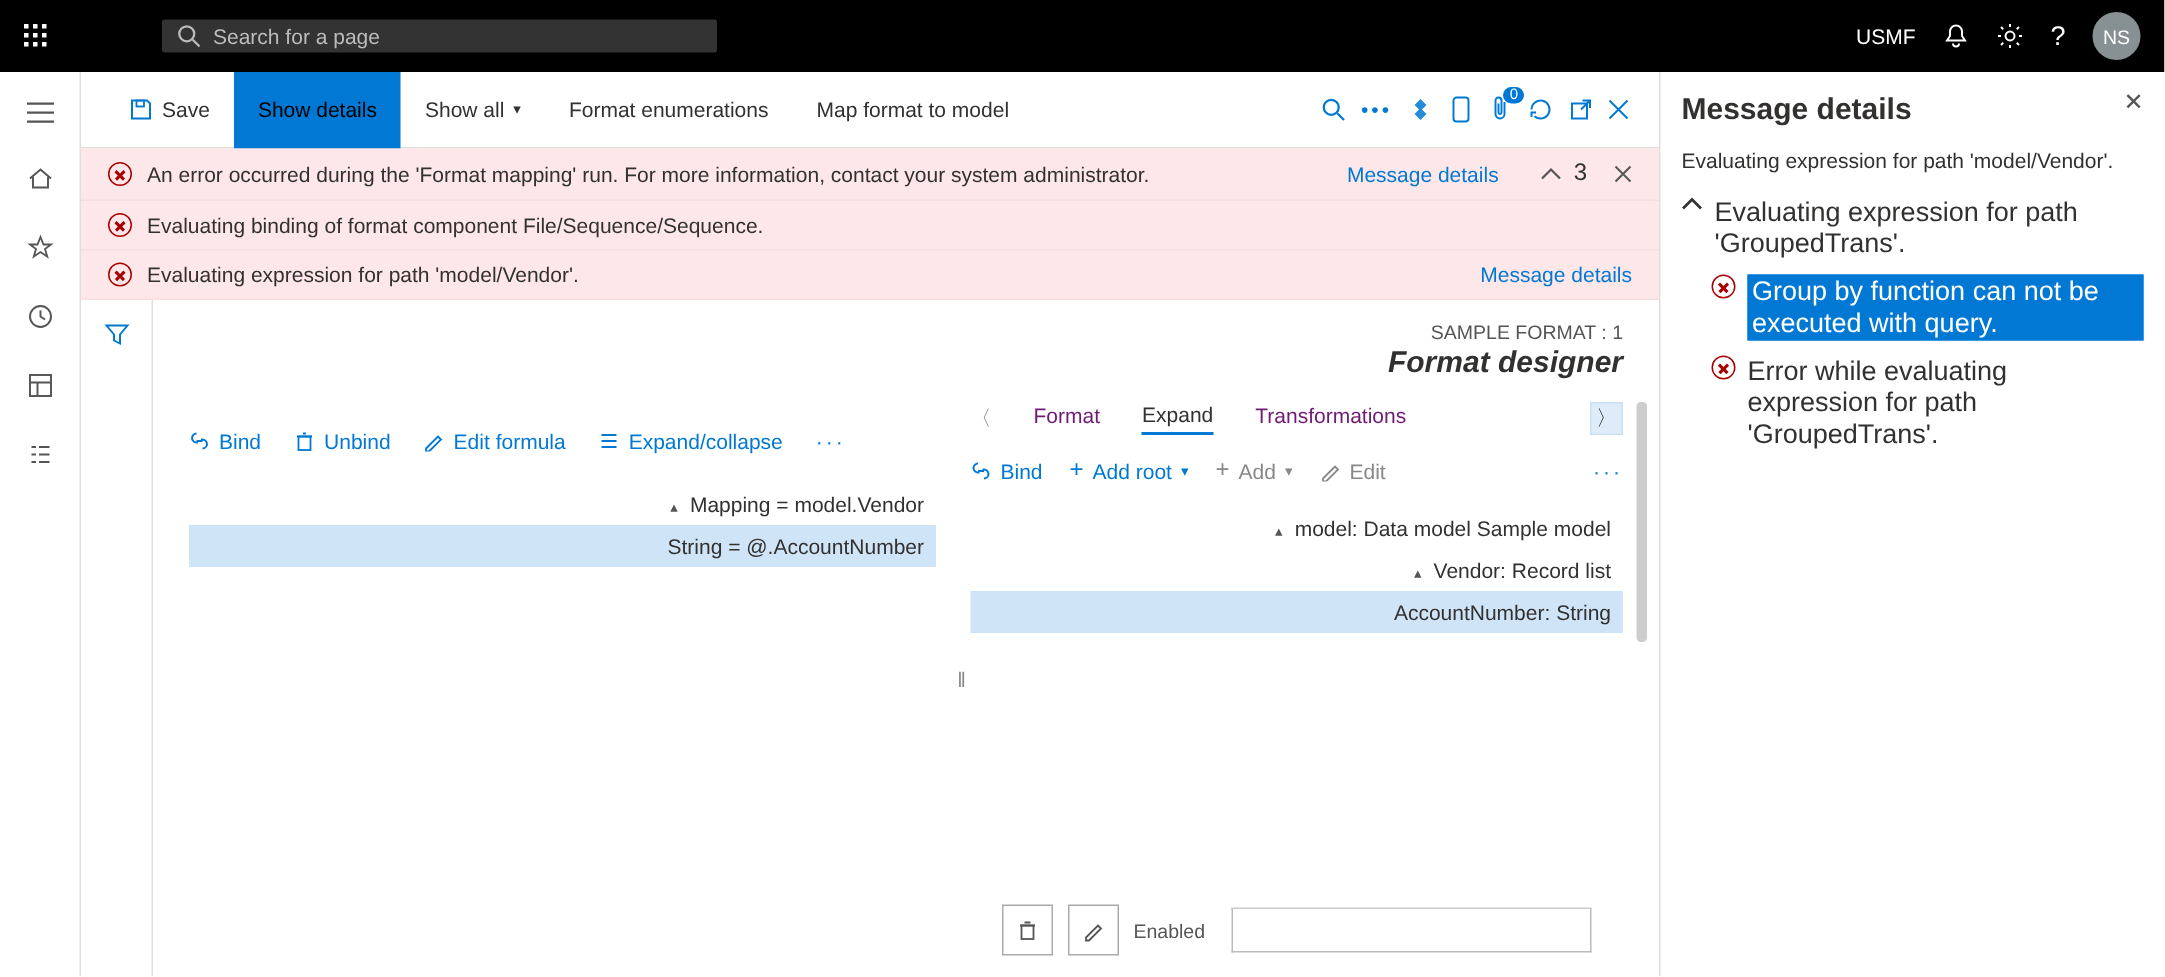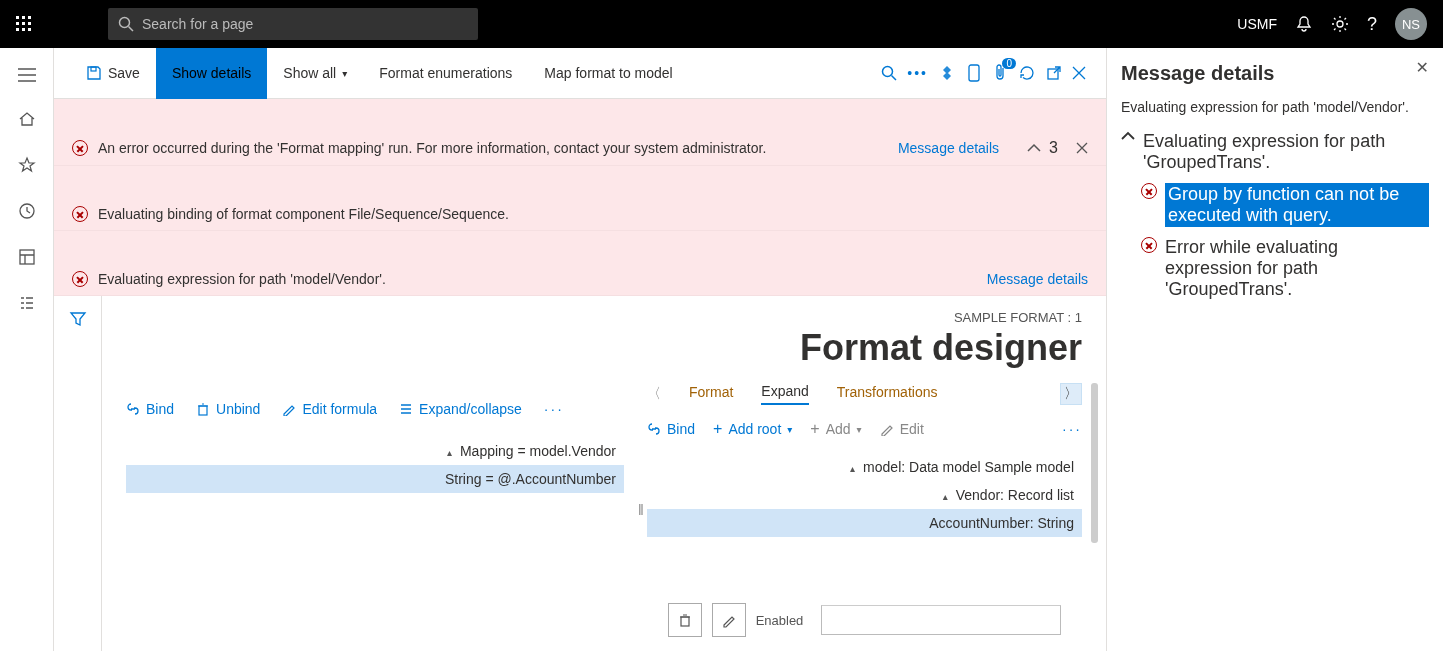--- a/index.html
+++ b/index.html
@@ -1,45 +1,45 @@
 <!DOCTYPE html>
 <html><head>
 <meta charset="utf-8">
 <style>
   * { box-sizing: border-box; margin: 0; padding: 0; }
   body { font-family: "Segoe UI", Arial, sans-serif; font-size: 14px; color: #323130; background: #fff; width: 1443px; height: 651px; overflow: hidden; }
   .topbar { height: 48px; background: #000; color: #fff; display: flex; align-items: center; }
   .waffle { width: 48px; height: 48px; display: flex; align-items: center; justify-content: center; }
   .title { font-size: 18px; font-weight: 600; padding: 0 20px 0 10px; }
-  .search-wrap { margin-left: 60px; width: 370px; height: 32px; background: #333; border-radius: 2px; display: flex; align-items: center; padding: 0 10px; color: #ddd; }
+  .search-wrap { margin-left: 60px; width: 370px; height: 22px; background: #333; border-radius: 2px; display: flex; align-items: center; padding: 0 10px; color: #ddd; }
   .top-right { margin-left: auto; display: flex; align-items: center; gap: 18px; padding-right: 16px; }
   .avatar { width: 32px; height: 32px; border-radius: 50%; background: #879092; color: #fff; display: flex; align-items: center; justify-content: center; font-size: 13px; }
   .main-row { display: flex; height: 603px; }
   .leftnav { width: 54px; border-right: 1px solid #e1dfdd; display: flex; flex-direction: column; align-items: center; padding-top: 20px; gap: 28px; color: #555; }
   .content { flex: 1; display: flex; flex-direction: column; text-align: right; }
   .cmdbar { height: 51px; border-bottom: 1px solid #e1dfdd; display: flex; align-items: center; padding-left: 16px; }
   .cmd-item { padding: 0 16px; height: 51px; display: flex; align-items: center; gap: 6px; color: #323130; }
   .cmd-item.active { background: #0078d4; color: #000000; }
   .cmd-icons { margin-left: auto; display: flex; align-items: center; gap: 10px; padding-right: 20px; color: #0078d4; }
   .errors { background: #fde7e9; }
-  .err-row { display: flex; align-items: center; padding: 8px 18px; gap: 10px; border-bottom: 1px solid rgba(0,0,0,0.03); position: relative; margin-top: 32px; }
+  .err-row { display: flex; align-items: center; padding: 8px 18px; gap: 10px; border-bottom: 1px solid rgba(0,0,0,0.03); position: relative; }
   .err-icon { color: #a80000; }
   .err-link { margin-left: auto; color: #0078d4; cursor: pointer; }
   .designer { display: flex; flex: 1; }
   .filter-col { width: 48px; border-right: 1px solid #e1dfdd; display: flex; justify-content: center; padding-top: 14px; color: #0078d4; }
   .designer-body { flex: 1; padding: 14px 24px; display: flex; flex-direction: column; }
   .crumb { font-size: 13px; color: #555; }
-  .page-title { font-size: 36px; font-weight: 600; margin-top: 2px; }
+  .page-title { font-size: 20px; font-weight: 600; margin-top: 2px; font-style: italic; }
   .toolbar { display: flex; gap: 22px; color: #0078d4; margin-top: 18px; align-items: center; }
   .toolbar span { display: inline-flex; align-items: center; gap: 6px; }
   .layout { display: flex; margin-top: 14px; flex: 1; }
   .tree-col { width: 510px; padding-right: 12px; }
   .mapping-col { flex: 1; display: flex; flex-direction: column; border-left: 1px solid transparent; }
   .tabs { display: flex; align-items: center; gap: 28px; padding-bottom: 6px; }
-  .tab { color: #a16207; padding-bottom: 4px; }
+  .tab { color: #701a75; padding-bottom: 4px; }
   .tab.active { color: #323130; border-bottom: 2px solid #0078d4; font-weight: 400; }
   .tab-arrow { width: 22px; height: 22px; display: flex; align-items: center; justify-content: center; background: #deecf9; border: 1px solid #c7e0f4; }
   .tree-item { padding: 6px 8px; }
   .tree-item.sel { background: #d0e4f7; }
   .indent-1 { padding-left: 16px; }
   .indent-2 { padding-left: 40px; }
   .indent-3 { padding-left: 64px; }
   .caret::before { content: "▴"; display: inline-block; transform: rotate(0deg); margin-right: 8px; font-size: 10px; color: #555; }
   .map-toolbar { display: flex; gap: 18px; align-items: center; margin-top: 10px; }
   .map-toolbar .link { color: #0078d4; display: inline-flex; gap: 6px; align-items: center; }

